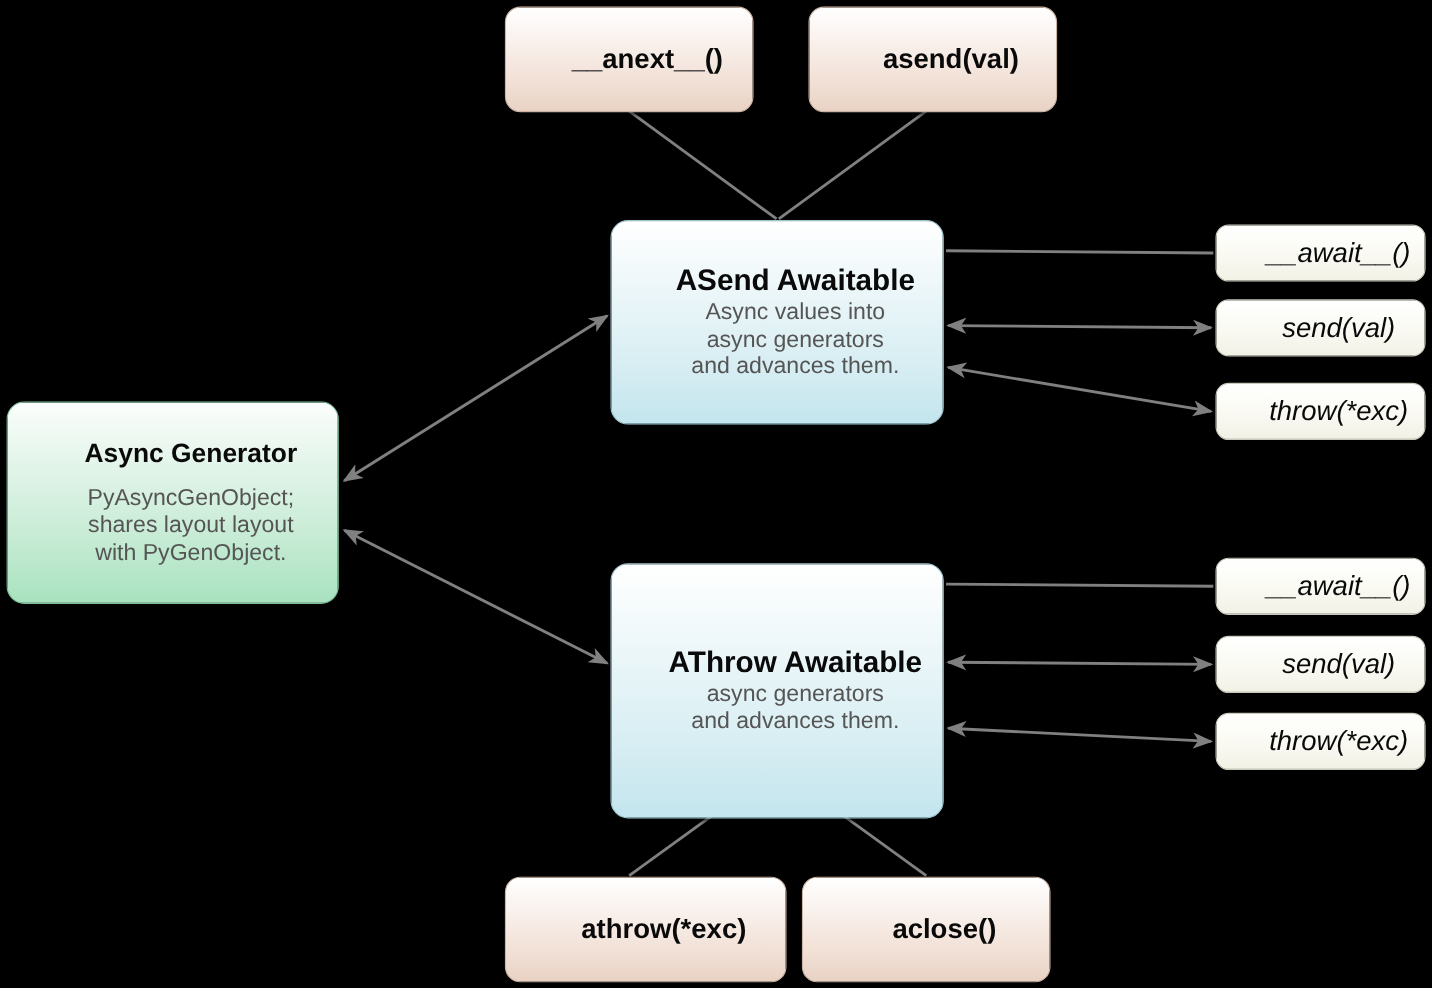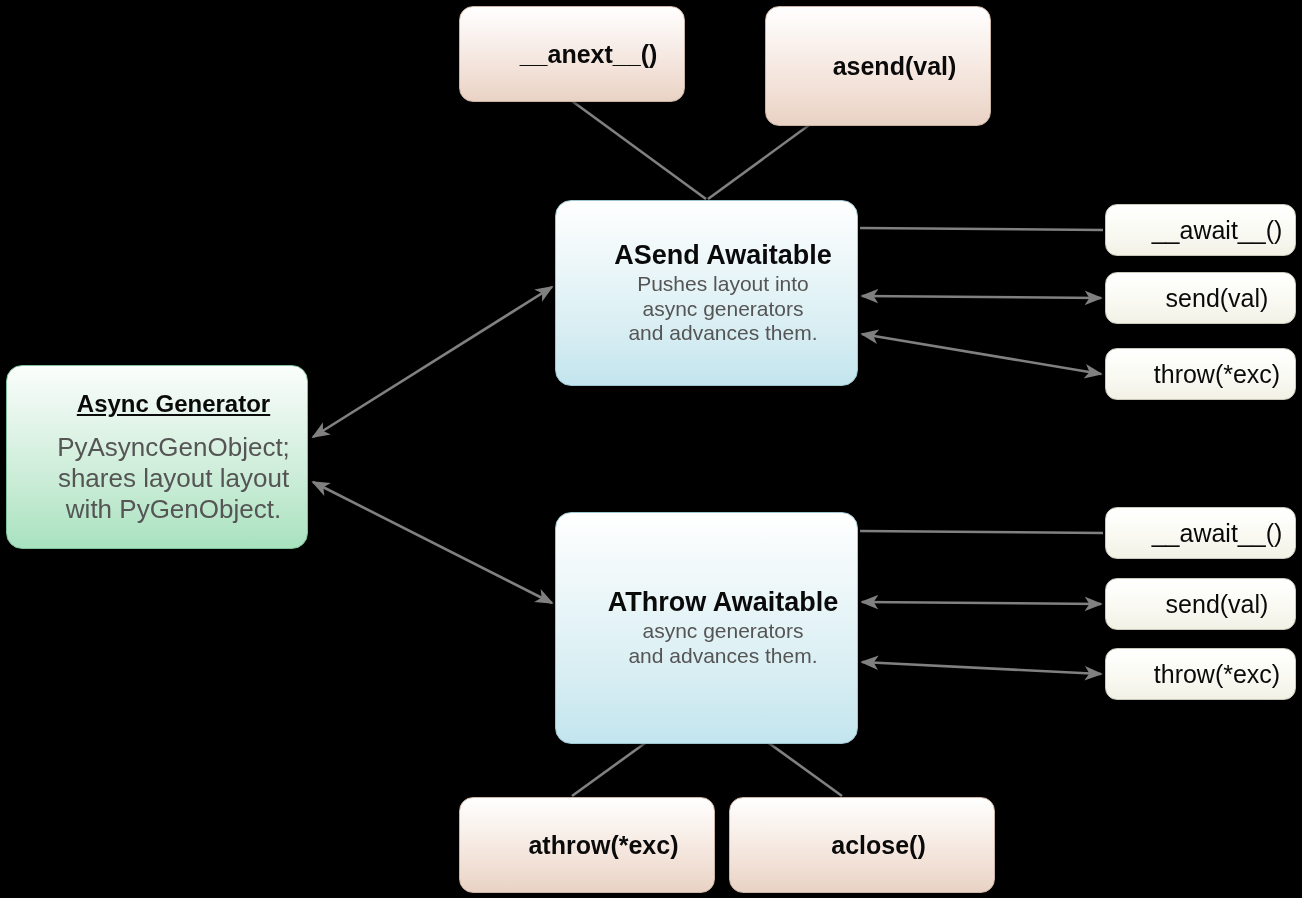--- a/index.html
+++ b/index.html
@@ -47,22 +47,22 @@
     color: #555555;
     line-height: 1.18;
   }
 
   
   .node.generator {
     background: linear-gradient(to bottom, #fbfefc 0%, #eaf7ef 22%, #c6ebd4 68%, #a8e2bf 100%);
     border: 1px solid #7fbf9a;
     border-radius: 16px;
   }
-  .node.generator .title { font-size: 24px; margin-bottom: 15px; text-decoration: underline; }
-  .node.generator .desc  { font-size: 26px; }
+  .node.generator .title { font-size: 24px; margin-bottom: 15px; }
+  .node.generator .desc  { font-size: 21px; }
 
   
   .node.awaitable {
     background: linear-gradient(to bottom, #ffffff 0%, #f4fafb 20%, #d8eef3 70%, #c3e5ee 100%);
     border: 1px solid #9ec6d1;
     border-radius: 16px;
   }
   .node.awaitable .title { font-size: 27px; margin-bottom: 1px; }
   .node.awaitable .desc  { font-size: 21px; }
 
@@ -71,20 +71,21 @@
     background: linear-gradient(to bottom, #ffffff 0%, #faf3ef 28%, #f0ddd2 78%, #e8d2c4 100%);
     border: 1px solid #cbb3a4;
   }
   .node.method-peach .title { font-size: 25px; }
 
   
   .node.method-cream {
     background: linear-gradient(to bottom, #ffffff 0%, #fcfcf7 35%, #f6f5ec 80%, #f2f1e5 100%);
     border: 1px solid #c9c8bb;
     border-radius: 12px;
+    font-style: italic;
   }
   .node.method-cream .title { font-size: 25px; font-weight: normal; }
 </style>
 </head>
 <body>
 
 <div id="stage" style="background: rgb(0, 0, 0);">
 
   <svg id="edges" viewBox="0 0 1302 898" width="1302" height="898">
     <defs>
@@ -125,45 +126,45 @@
     <div class="desc">
       <div>PyAsyncGenObject;</div>
       <div>shares layout layout</div>
       <div>with PyGenObject.</div>
     </div>
   </div>
 
   <div class="node awaitable" id="n-asend" style="left: 555px; top: 200px; width: 303px; height: 186px;">
     <div class="title">ASend Awaitable</div>
     <div class="desc">
-      <div>Pushes layout into</div>
+      <div>Async values into</div>
       <div>async generators</div>
       <div>and advances them.</div>
     </div>
   </div>
 
   <div class="node awaitable" id="n-athrow" style="left: 555px; top: 512px; width: 303px; height: 232px;">
     <div class="title">AThrow Awaitable</div>
     <div class="desc">
       <div>async generators</div>
       <div>and advances them.</div>
     </div>
   </div>
 
   <div class="node method-peach" id="n-top-0" style="left: 459px; top: 6px; width: 226px; height: 96px;">
     <div class="title">__anext__()</div>
   </div>
-  <div class="node method-peach" id="n-top-1" style="left: 765px; top: 6px; width: 226px; height: 120px;">
+  <div class="node method-peach" id="n-top-1" style="left: 735px; top: 6px; width: 226px; height: 96px;">
     <div class="title">asend(val)</div>
   </div>
 
   <div class="node method-peach" id="n-bot-0" style="left: 459px; top: 797px; width: 256px; height: 96px;">
     <div class="title">athrow(*exc)</div>
   </div>
-  <div class="node method-peach" id="n-bot-1" style="left: 729px; top: 797px; width: 266px; height: 96px;">
+  <div class="node method-peach" id="n-bot-1" style="left: 729px; top: 797px; width: 226px; height: 96px;">
     <div class="title">aclose()</div>
   </div>
 
   <div class="node method-cream" id="n-asm-0" style="left: 1105px; top: 204px; width: 191px; height: 52px;">
     <div class="title">__await__()</div>
   </div>
   <div class="node method-cream" id="n-asm-1" style="left: 1105px; top: 272px; width: 191px; height: 52px;">
     <div class="title">send(val)</div>
   </div>
   <div class="node method-cream" id="n-asm-2" style="left: 1105px; top: 348px; width: 191px; height: 52px;">

